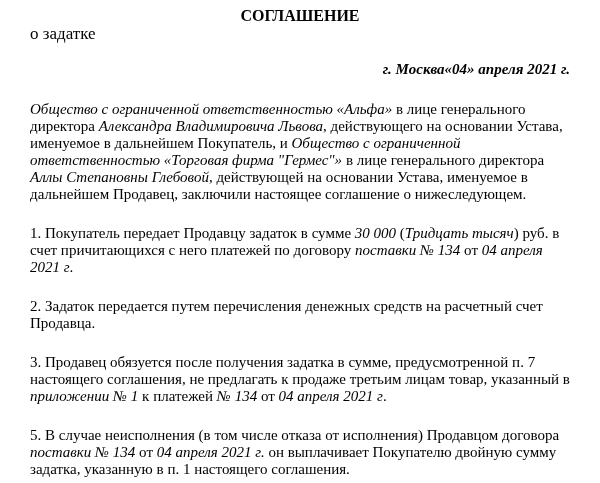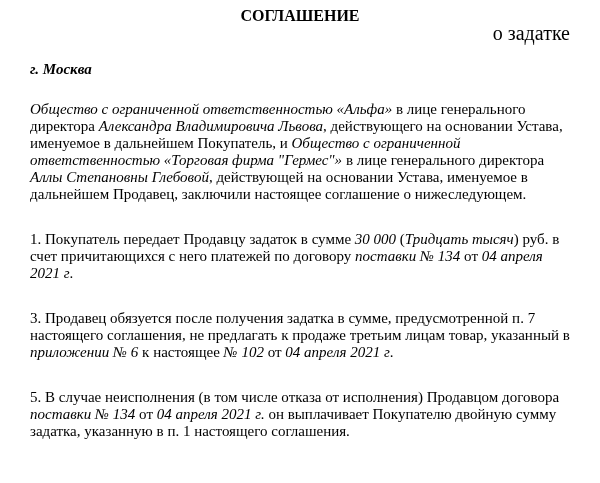--- a/index.html
+++ b/index.html
@@ -15,52 +15,54 @@
     padding: 7px 30px 0 30px;
     overflow: hidden;
   }
   .doc-title {
     text-align: center;
     font-weight: bold;
     font-size: 16px;
     line-height: 18px;
   }
   .doc-subtitle {
-    text-align: right;
-    font-size: 20px;
+    text-align: left;
+    font-size: 17px;
     line-height: 17px;
   }
   .place-date-row {
     display: flex;
-    justify-content: flex-start;
+    justify-content: flex-end;
     margin-top: 19px;
     font-weight: bold;
     font-style: italic;
   }
   .body-text p {
-    margin-top: 28px;
+    margin-top: 22px;
     text-align: left;
   }
   .body-text p.intro { margin-top: 23px; }
   .bi { font-weight: normal; font-style: italic; }
   .n  { font-weight: normal; font-style: normal; }
 </style>
 </head>
 <body>
 
 <div class="page">
 
   <div class="doc-title">СОГЛАШЕНИЕ</div>
 
   <div class="doc-subtitle">о задатке</div>
 
   <div class="place-date-row">
     <span>г. Москва</span>
+    <span>«04» апреля 2021 г.</span>
   </div>
 
   <div class="body-text">
     <p class="intro"><span class="bi">Общество с ограниченной ответственностью «Альфа»</span><span class="n"> в лице генерального директора </span><span class="bi">Александра Владимировича Львова</span><span class="n">, действующего на основании Устава, именуемое в дальнейшем Покупатель, и </span><span class="bi">Общество с ограниченной ответственностью «Торговая фирма "Гермес"»</span><span class="n"> в лице генерального директора </span><span class="bi">Аллы Степановны Глебовой</span><span class="n">, действующей на основании Устава, именуемое в дальнейшем Продавец, заключили настоящее соглашение о нижеследующем.</span></p>
     <p><span class="n">1. Покупатель передает Продавцу задаток в сумме </span><span class="bi">30 000</span><span class="n"> (</span><span class="bi">Тридцать тысяч</span><span class="n">) руб. в счет причитающихся с него платежей по договору </span><span class="bi">поставки № 134</span><span class="n"> от </span><span class="bi">04 апреля 2021 г</span><span class="n">.</span></p>
-    <p><span class="n">3. Продавец обязуется после получения задатка в сумме, предусмотренной п. 7 настоящего соглашения, не предлагать к продаже третьим лицам товар, указанный в </span><span class="bi">приложении № 6</span><span class="n"> к настоящее </span><span class="bi">№ 102</span><span class="n"> от </span><span class="bi">04 апреля 2021 г</span><span class="n">.</span></p>
+    <p><span class="n">2. Задаток передается путем перечисления денежных средств на расчетный счет Продавца.</span></p>
+    <p><span class="n">3. Продавец обязуется после получения задатка в сумме, предусмотренной п. 7 настоящего соглашения, не предлагать к продаже третьим лицам товар, указанный в </span><span class="bi">приложении № 1</span><span class="n"> к платежей </span><span class="bi">№ 134</span><span class="n"> от </span><span class="bi">04 апреля 2021 г</span><span class="n">.</span></p>
     <p><span class="n">5. В случае неисполнения (в том числе отказа от исполнения) Продавцом договора </span><span class="bi">поставки № 134</span><span class="n"> от </span><span class="bi">04 апреля 2021 г.</span><span class="n"> он выплачивает Покупателю двойную сумму задатка, указанную в п. 1 настоящего соглашения.</span></p>
   </div>
 
 </div>
 
 </body></html>

